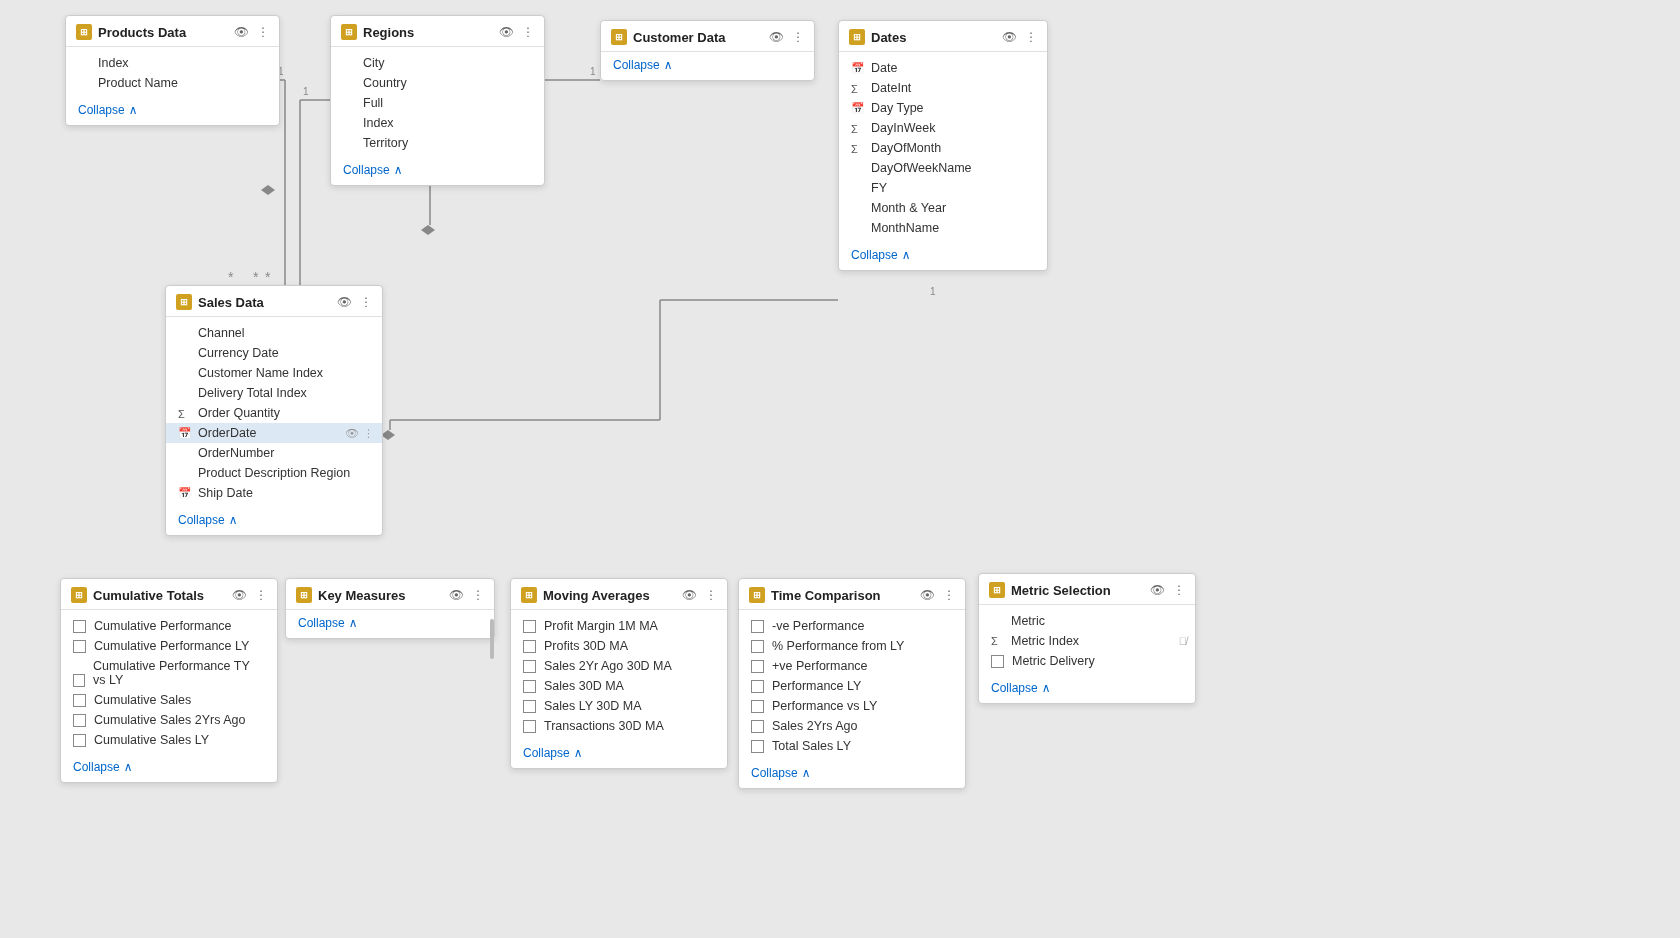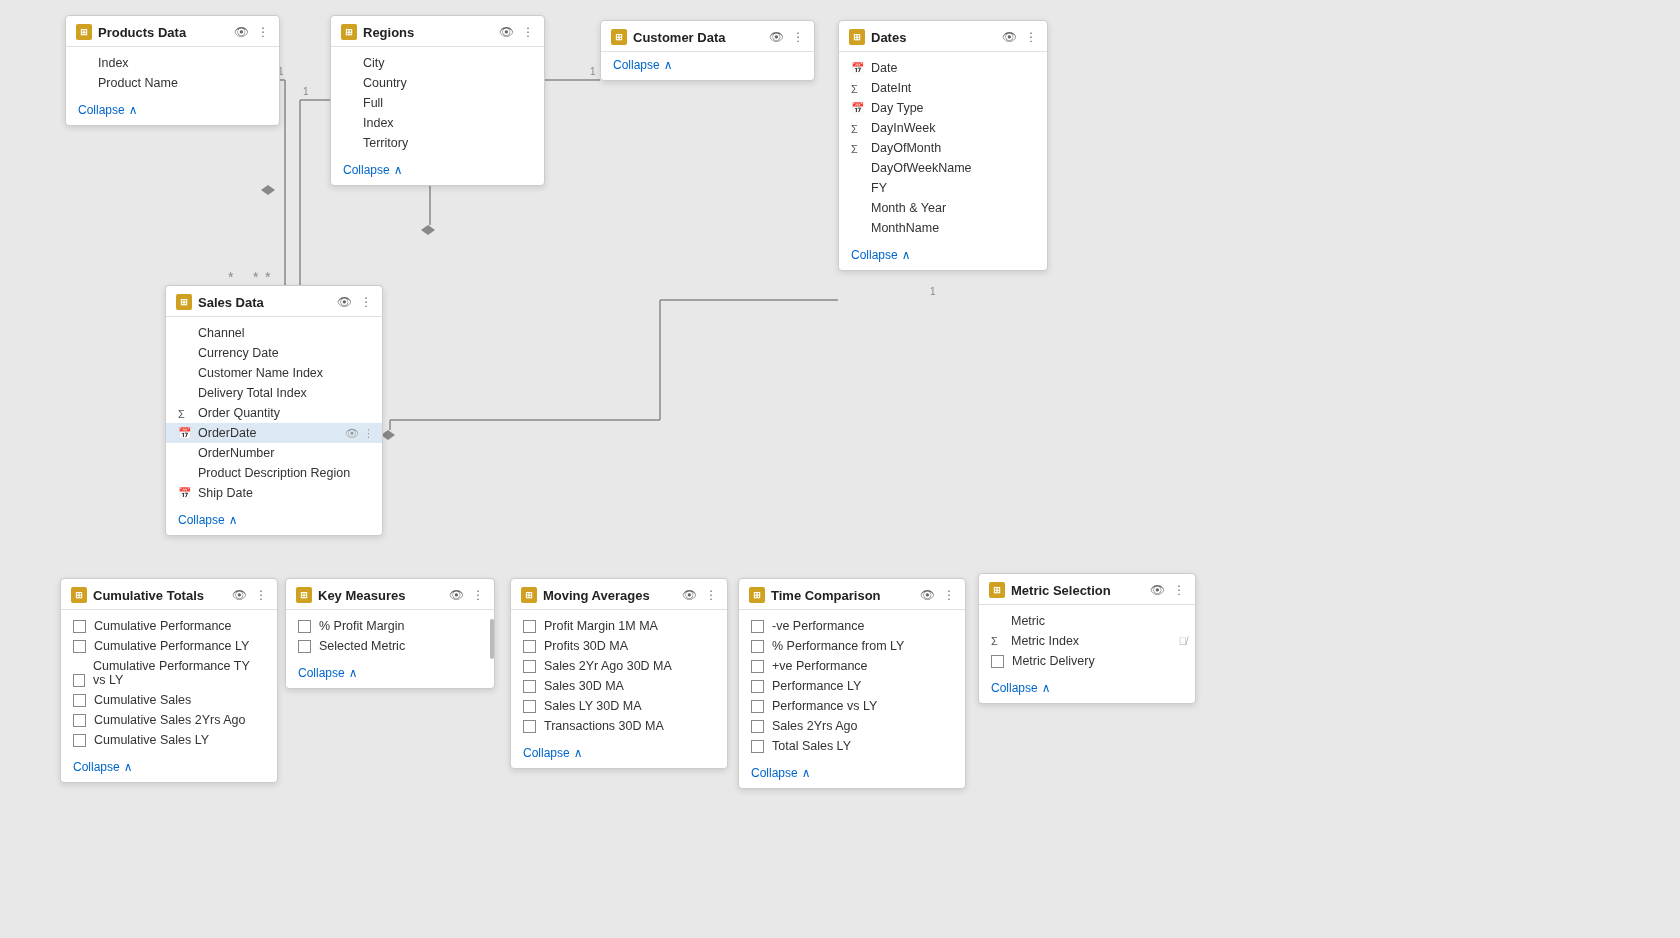--- a/index.html
+++ b/index.html
@@ -407,30 +407,20 @@
     <div class="card-header">
       <div class="card-header-left">
         <div class="card-icon">⊞</div>
         <span>Key Measures</span>
       </div>
       <div class="card-header-right">
         <span>👁</span>
         <span>⋮</span>
       </div>
     </div>
-    <div class="card-body">
-      <div class="field-row">
-        <span style="display:inline-block;width:13px;height:13px;border:1.5px solid #888;position:relative;margin-right:2px;"></span>
-        <span>% Profit Margin</span>
-      </div>
-      <div class="field-row">
-        <span style="display:inline-block;width:13px;height:13px;border:1.5px solid #888;position:relative;margin-right:2px;"></span>
-        <span>Selected Metric</span>
-      </div>
-    </div>
 
     <div style="position:absolute;right:0;top:40px;bottom:40px;width:4px;background:#ddd;border-radius:2px;">
       <div style="width:4px;height:40px;background:#bbb;border-radius:2px;"></div>
     </div>
     <div class="card-collapse">
       <span>Collapse</span>
       <span>∧</span>
     </div>
   </div>
 

